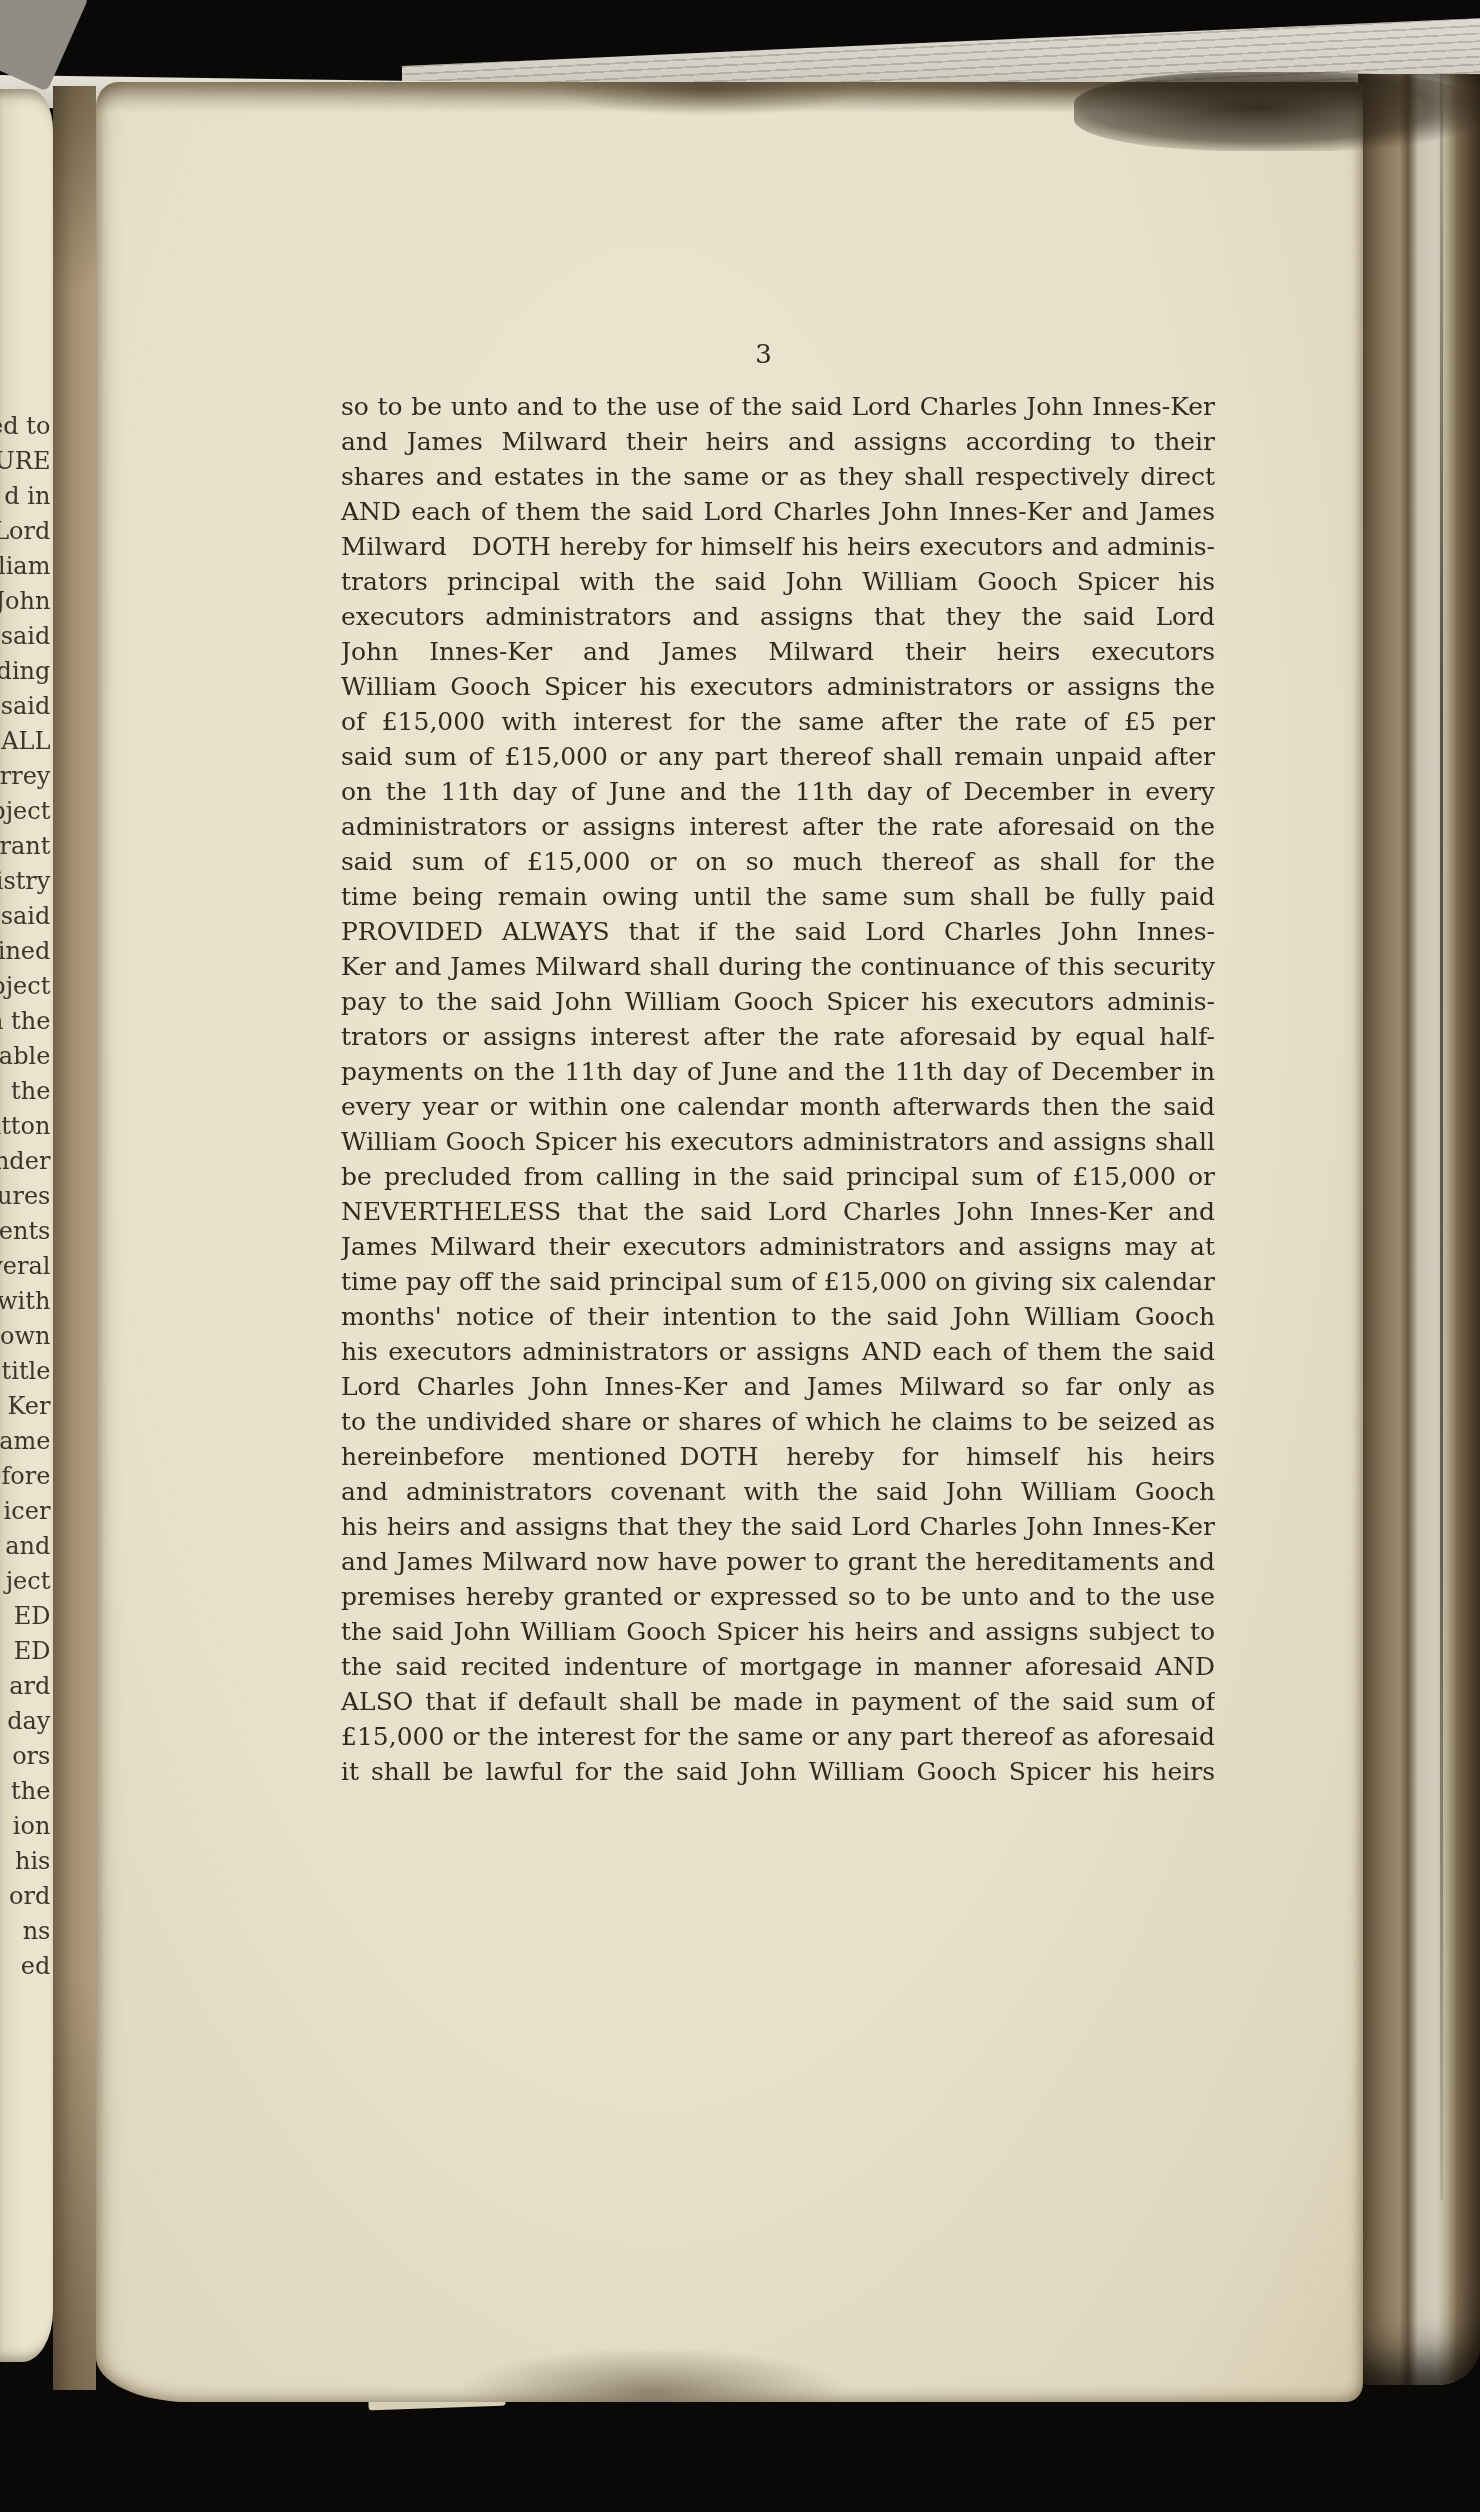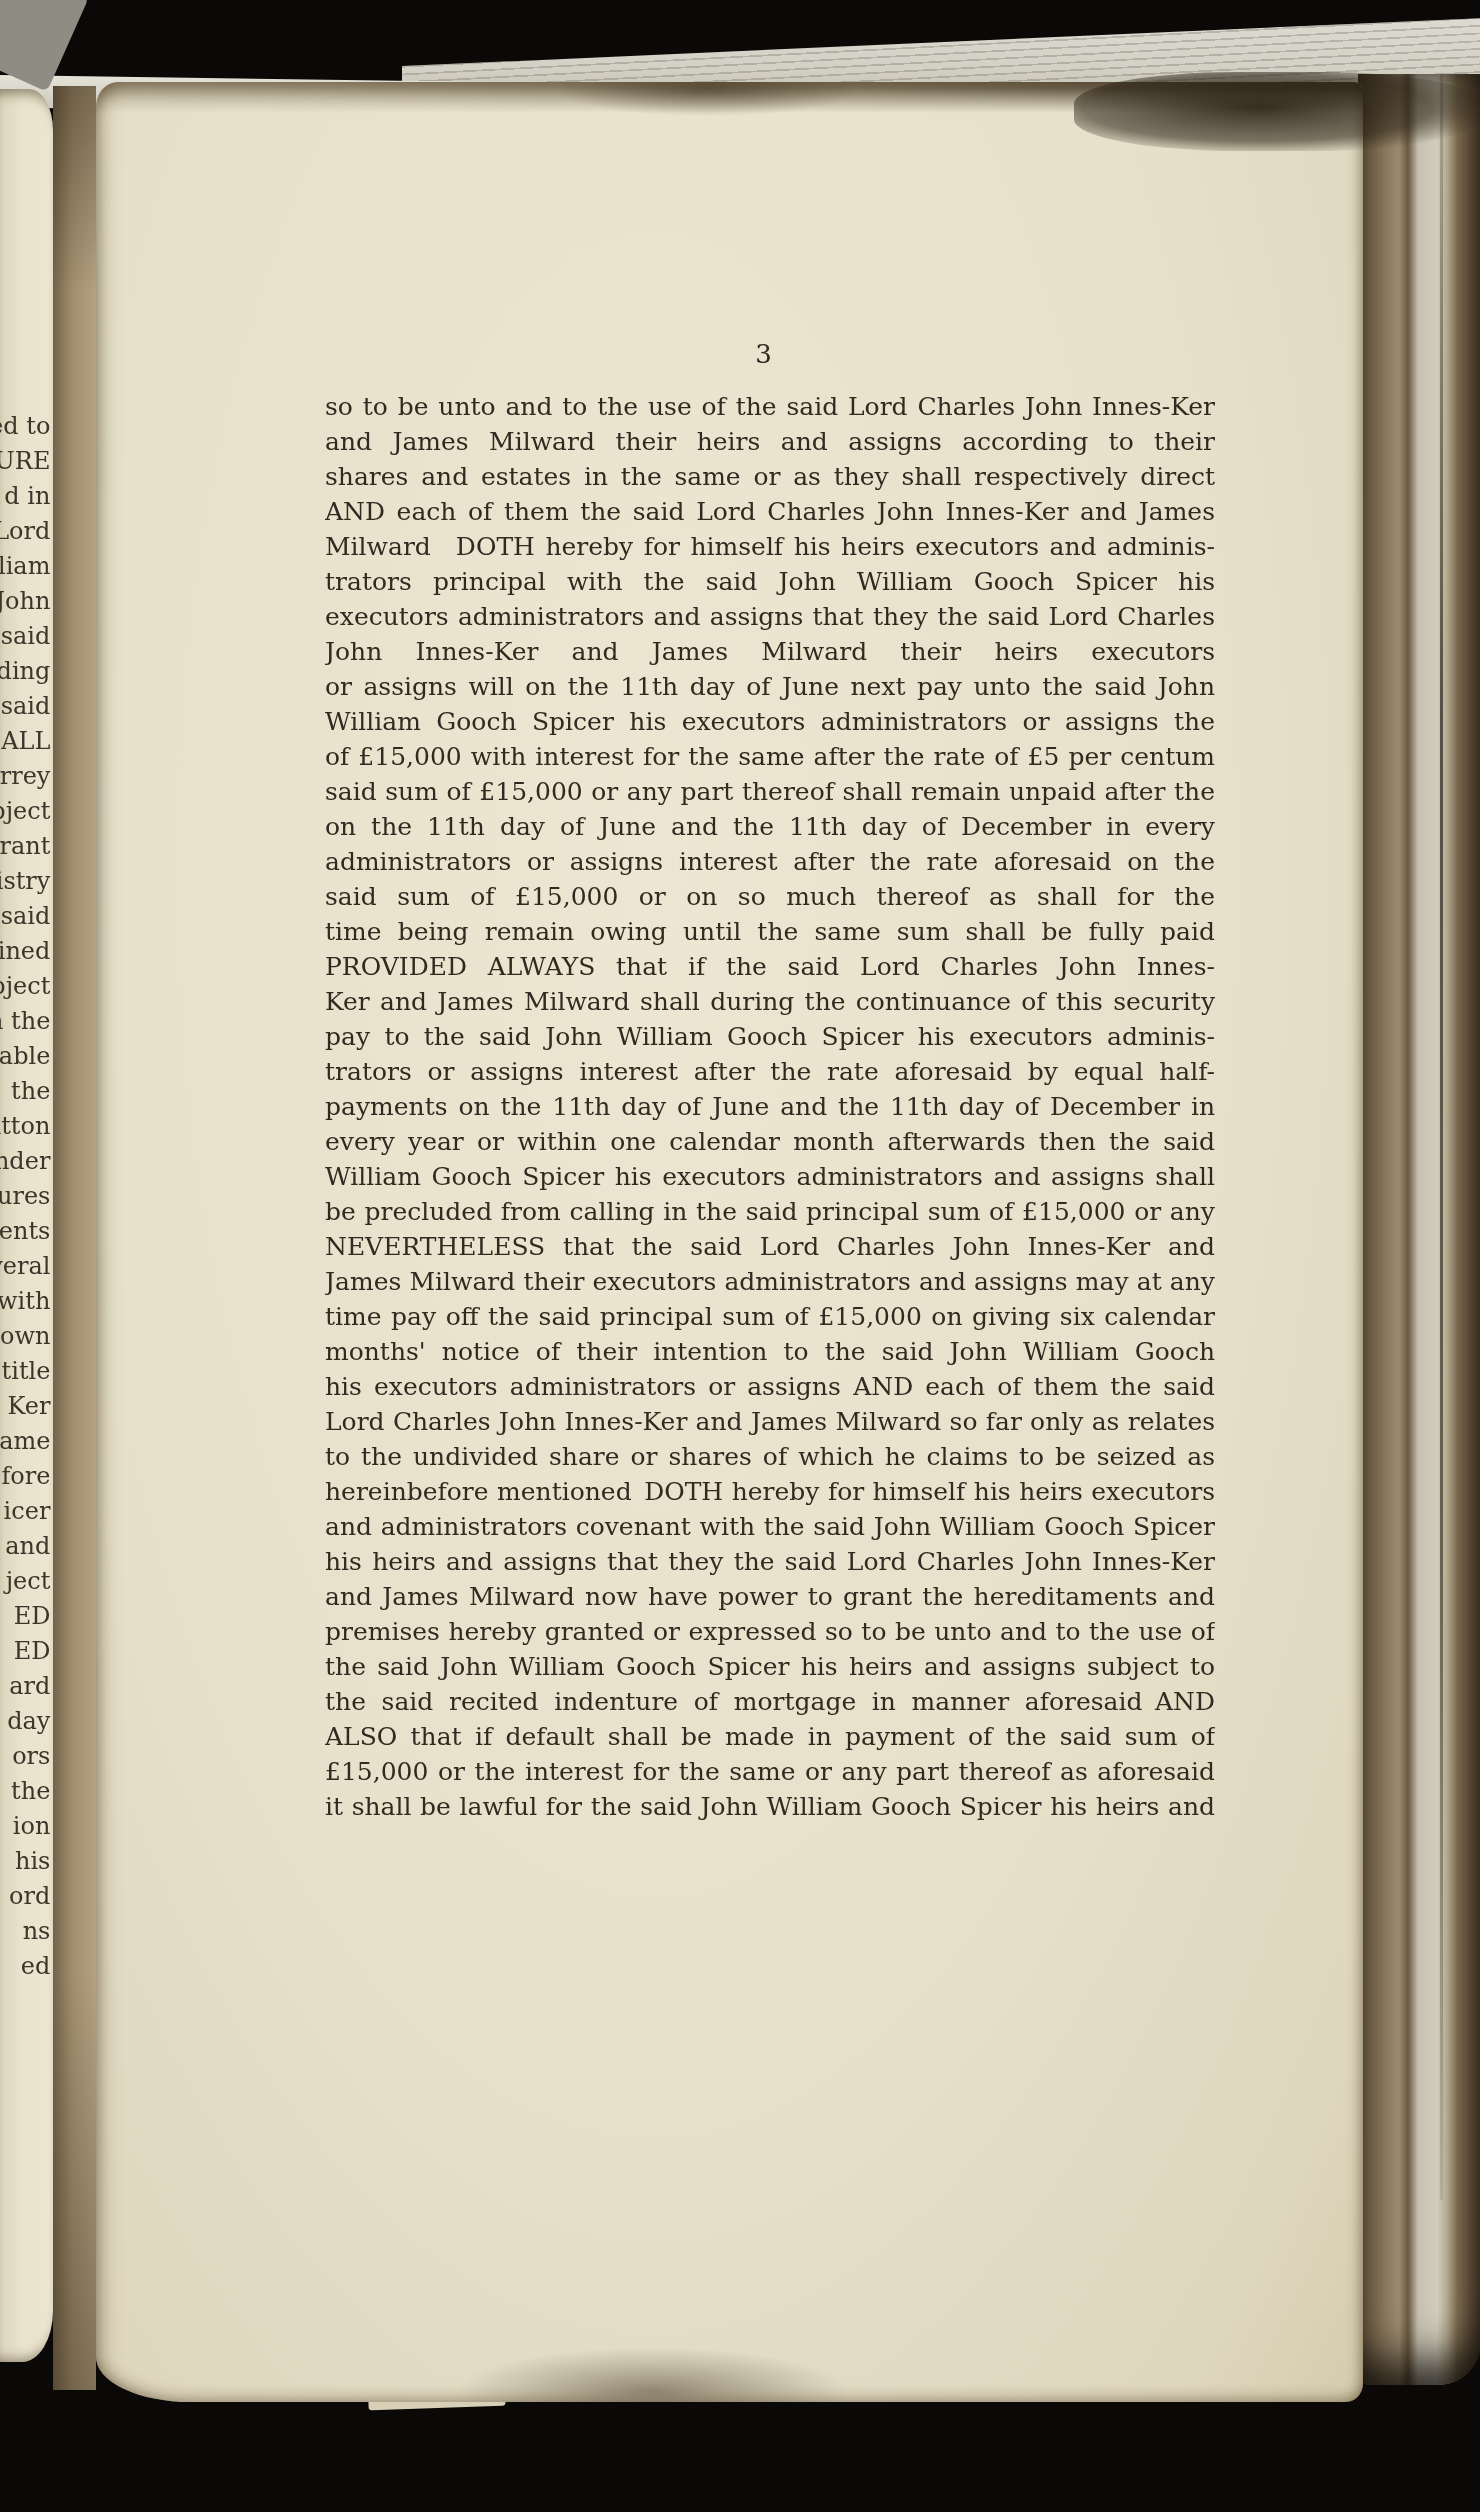--- a/index.html
+++ b/index.html
@@ -68,21 +68,21 @@
 
   .bottom-tab{position:absolute;left:368px;top:2369px;width:137px;height:39px;
     background:#d8d0b6;transform:rotate(-2deg);border-radius:3.4px;}
 
   
   .page-number{position:absolute;left:229px;top:257px;width:877px;text-align:center;
     font-size:26px;color:#2f2920;}
   .text-block{position:absolute;left:229px;top:307px;width:890px;
     font-size:25px;color:#312a20;}
   .text-block .line{height:35px;line-height:35px;text-align:justify;text-align-last:justify;
-    overflow:hidden;white-space:normal;}
+    overflow:hidden;white-space:normal;margin-left:16px;}
 </style>
 </head>
 <body>
 
 <div class="scene">
 
   <div class="top-stack"></div>
   <div class="top-sliver"></div>
   <div class="topleft-sliver"></div>
 
@@ -153,21 +153,20 @@
 
     <div class="text-block">
         <div class="line">so to be unto and to the use of the said Lord Charles John Innes-Ker</div>
         <div class="line">and James Milward their heirs and assigns according to their respective</div>
         <div class="line">shares and estates in the same or as they shall respectively direct</div>
         <div class="line">AND each of them the said Lord Charles John Innes-Ker and James</div>
         <div class="line">Milward DOTH hereby for himself his heirs executors and adminis-</div>
         <div class="line">trators principal with the said John William Gooch Spicer his</div>
         <div class="line">executors administrators and assigns that they the said Lord Charles</div>
         <div class="line">John Innes-Ker and James Milward their heirs executors administrators</div>
-        <div class="line">or assigns will on the 11th day of June next pay unto the said John</div>
         <div class="line">William Gooch Spicer his executors administrators or assigns the sum</div>
         <div class="line">of £15,000 with interest for the same after the rate of £5 per centum</div>
         <div class="line">said sum of £15,000 or any part thereof shall remain unpaid after the</div>
         <div class="line">on the 11th day of June and the 11th day of December in every</div>
         <div class="line">administrators or assigns interest after the rate aforesaid on the</div>
         <div class="line">said sum of £15,000 or on so much thereof as shall for the</div>
         <div class="line">time being remain owing until the same sum shall be fully paid</div>
         <div class="line">PROVIDED ALWAYS that if the said Lord Charles John Innes-</div>
         <div class="line">Ker and James Milward shall during the continuance of this security</div>
         <div class="line">pay to the said John William Gooch Spicer his executors adminis-</div>

